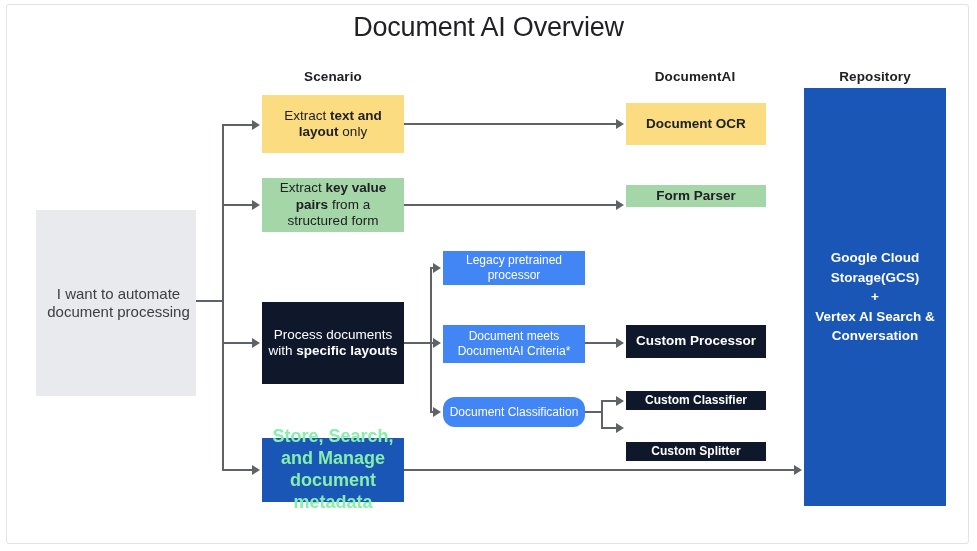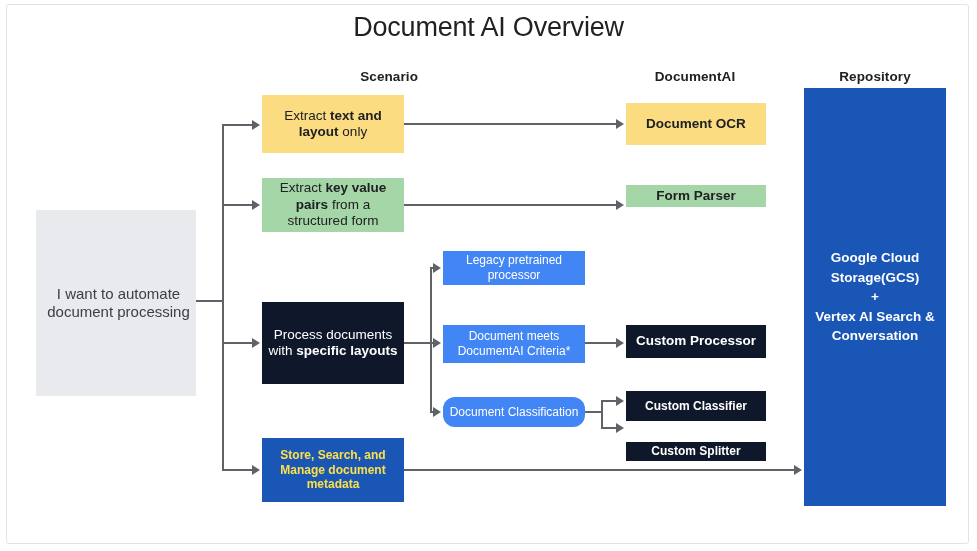--- a/index.html
+++ b/index.html
@@ -44,21 +44,21 @@
 
   
   .col-header {
     position: absolute;
     font-size: 13.5px;
     font-weight: 700;
     color: #202124;
     text-align: center;
     letter-spacing: 0.1px;
   }
-  #hdr-scenario  { left: 248px; top: 69px; width: 170px; text-align: right; }
+  #hdr-scenario  { left: 248px; top: 69px; width: 170px; }
   #hdr-processor { left: 608px; top: 69px; width: 174px; }
   #hdr-repository{ left: 800px; top: 69px; width: 150px; }
 
   
   .box {
     position: absolute;
     box-sizing: border-box;
     display: flex;
     align-items: center;
     justify-content: center;
@@ -67,41 +67,41 @@
     padding: 2px 6px;
   }
   .box .txt { display: block; width: 100%; }
   .box b { font-weight: 700; }
 
   .box-gray   { background: #e8eaed; color: #3c4043; font-size: 15px; font-weight: 400; padding-left: 11px; }
   .box-yellow { background: #fbdc80; color: #202124; font-size: 13.5px; font-weight: 400; }
   .box-green  { background: #a5d6a7; color: #202124; font-size: 13.5px; font-weight: 400; }
   .box-blue   { background: #0f172a; color: #ffffff; font-size: 13.5px; font-weight: 400; }
   .box-blue-sm{ background: #4285f4; color: #ffffff; font-size: 12px;   font-weight: 400; }
-  .box-dblue  { background: #1a56b5; color: #fde047; font-size: 12px; font-weight: 700; }
+  .box-dblue  { background: #1a56b5; color: #86efac; font-size: 18px; font-weight: 700; }
   .box-repo   { background: #1a56b5; color: #ffffff; font-size: 13.5px; font-weight: 700; line-height: 1.45; }
 
   .box-yellow b, .box-green b { font-weight: 700; }
   .box-blue b { font-weight: 700; }
 
   
   #box-intent          { left: 36px;  top: 210px; width: 160px; height: 186px; }
   #box-scn-text        { left: 262px; top: 95px;  width: 142px; height: 58px; }
   #box-scn-kv          { left: 262px; top: 178px; width: 142px; height: 54px; }
   #box-scn-layouts     { left: 262px; top: 302px; width: 142px; height: 82px; }
   #box-scn-store       { left: 262px; top: 438px; width: 142px; height: 64px; }
 
   #box-legacy          { left: 443px; top: 251px; width: 142px; height: 34px; }
   #box-criteria        { left: 443px; top: 325px; width: 142px; height: 38px; }
   #box-classification  { left: 443px; top: 397px; width: 142px; height: 30px; border-radius: 12px; }
 
   #box-ocr             { left: 626px; top: 103px; width: 140px; height: 42px; }
   #box-formparser      { left: 626px; top: 185px; width: 140px; height: 22px; }
   #box-customproc      { left: 626px; top: 325px; width: 140px; height: 33px; }
-  #box-customclass     { left: 626px; top: 391px; width: 140px; height: 30px; }
+  #box-customclass     { left: 626px; top: 391px; width: 140px; height: 19px; }
   #box-customsplit     { left: 626px; top: 418px; width: 140px; height: 19px; margin-top: 24px; }
 
   #box-repository      { left: 804px; top: 88px;  width: 142px; height: 418px; }
 
   
   .ln {
     position: absolute;
     background: #5f6368;
   }
   .ln-h { height: 2px; }

